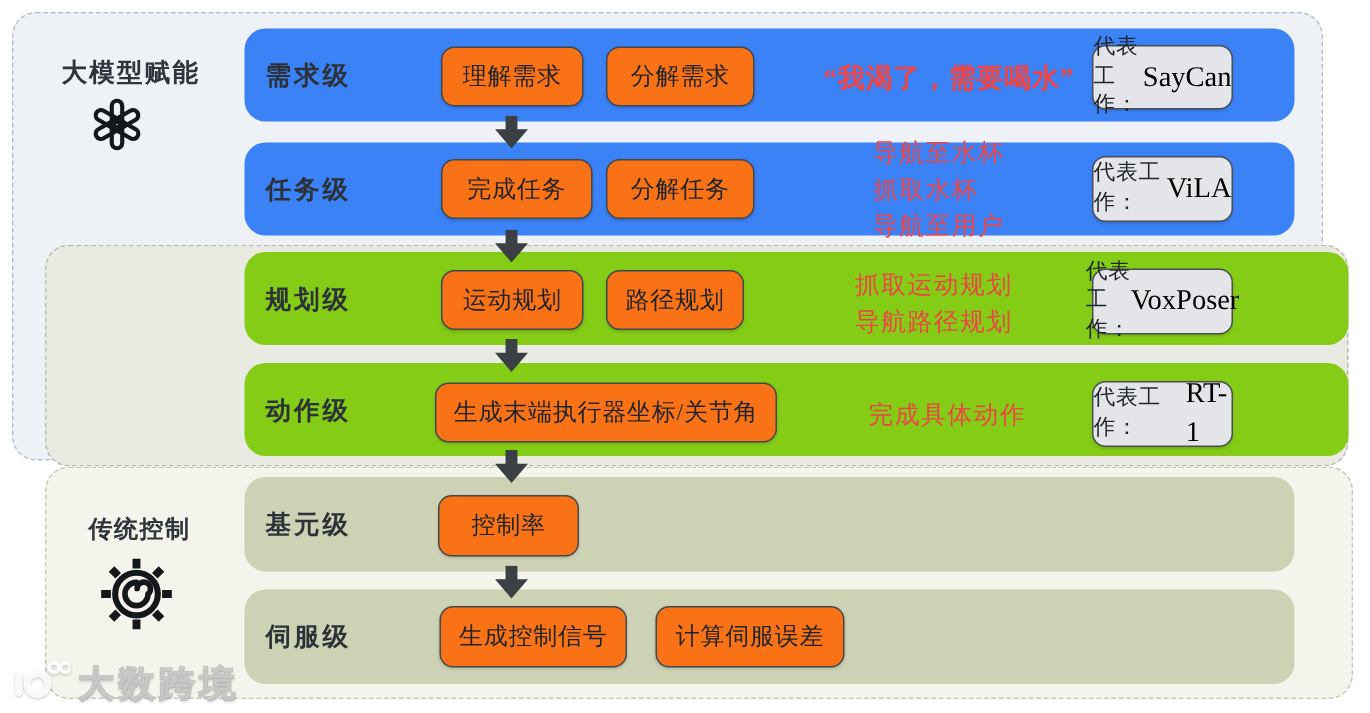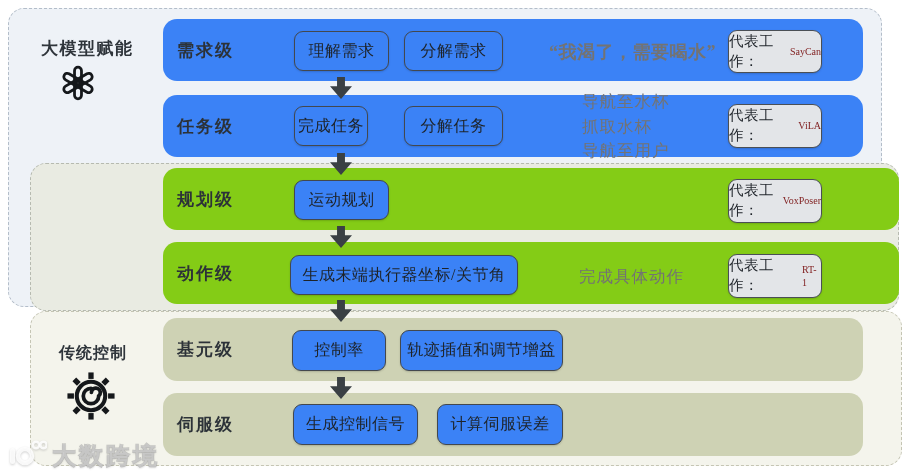--- a/index.html
+++ b/index.html
@@ -19,56 +19,56 @@
   .bar-blue{background:#3b82f6;}
   .bar-teal{background:#84cc16;padding-left:36px;}
   .bar-olive{background:#ced2b4;}
   .row-label{
     position:absolute;left:14px;top:0;bottom:0;display:flex;align-items:center;
     font-size:17px;font-weight:600;letter-spacing:2px;color:#2c3238;
   }
   
   .wbox{
     position:absolute;box-sizing:border-box;z-index:5;
-    background:#3b82f6;border:1.4px solid #43484e;border-radius:9px;
+    background:#f97316;border:1.4px solid #43484e;border-radius:9px;
     display:flex;align-items:center;justify-content:center;
     font-size:16px;letter-spacing:.5px;color:#1e2328;
     box-shadow:0 1px 2px rgba(0,0,0,.16);
   }
   
   .badge{
     position:absolute;left:728px;width:94px;height:44px;box-sizing:border-box;z-index:5;
     background:#e3e5e8;border:1.3px solid #4a4f55;border-radius:9px;
     display:flex;flex-direction:row;align-items:center;justify-content:center;
     line-height:1.35;box-shadow:0 1px 2px rgba(0,0,0,.15);
   }
   .badge-title{font-size:14.5px;color:#1f242a;letter-spacing:.5px;}
-  .badge-name{font-size:10px;color:#7f1d1d;}
+  .badge-name{font-size:19px;color:#000000;}
   
   .desc{
-    position:absolute;z-index:5;font-size:16.5px;letter-spacing:1px;color:#737373;
+    position:absolute;z-index:5;font-size:16.5px;letter-spacing:1px;color:#ef4444;
     white-space:pre-line;
   }
   .desc-quote{font-size:18px;font-weight:600;letter-spacing:.5px;}
   
   .arrow{
     position:absolute;left:330px;width:22px;height:22px;z-index:6;background:#3a4044;
     clip-path:polygon(32% 0,68% 0,68% 42%,100% 42%,50% 100%,0 42%,32% 42%);
   }
   
   .section-label{position:absolute;z-index:5;font-weight:700;color:#2f353b;}
   .label-llm{left:41px;top:37px;font-size:17px;letter-spacing:1.5px;}
   .label-trad{left:59px;top:343px;font-size:16px;letter-spacing:1px;text-align:right;}
   .section-icon{position:absolute;z-index:5;}
   .icon-openai{left:59px;top:64px;}
   .icon-gear{left:65px;top:370px;}
   
   .watermark{
     position:absolute;left:7px;top:439px;z-index:10;display:flex;align-items:center;gap:5px;
-    font-family:Liberation Mono, monospace;
+    font-family:Liberation Serif, serif;
   }
   .watermark-text{
     font-size:24px;font-weight:bold;letter-spacing:3px;
     color:rgba(255,255,255,.82);
     -webkit-text-stroke:1px rgba(140,140,140,.45);
     text-shadow:0 1px 2px rgba(120,120,120,.35);
   }
   .watermark-logo{filter:drop-shadow(0 1px 1px rgba(120,120,120,.4));}
 </style>
 </head>
@@ -129,37 +129,39 @@
   <div class="bar bar-olive" style="top:318px;height:63px">
     <span class="row-label">基元级</span>
   </div>
   <div class="bar bar-olive" style="top:393px;height:63px">
     <span class="row-label">伺服级</span>
   </div>
 
   <div class="wbox" style="left:294px;top:31px;width:95px;height:40px">理解需求</div>
   <div class="wbox" style="left:404px;top:31px;width:99px;height:40px">分解需求</div>
 
-  <div class="wbox" style="left:294px;top:106px;width:74px;height:40px">完成任务</div>
+  <div class="wbox" style="left:294px;top:106px;width:101px;height:40px">完成任务</div>
   <div class="wbox" style="left:404px;top:106px;width:99px;height:40px">分解任务</div>
 
   <div class="wbox" style="left:294px;top:180px;width:95px;height:40px">运动规划</div>
+  <div class="wbox" style="left:404px;top:180px;width:92px;height:40px">路径规划</div>
 
   <div class="wbox" style="left:290px;top:255px;width:228px;height:40px">生成末端执行器坐标/关节角</div>
 
   <div class="wbox" style="left:292px;top:330px;width:94px;height:41px">控制率</div>
-  <div class="wbox" style="left:400px;top:330px;width:163px;height:41px">轨迹插值和调节增益</div>
 
   <div class="wbox" style="left:293px;top:404px;width:125px;height:41px">生成控制信号</div>
   <div class="wbox" style="left:437px;top:404px;width:126px;height:41px">计算伺服误差</div>
 
   <div class="desc desc-quote" style="left:545px;top:40px;width:175px;text-align:center">“我渴了，需要喝水”</div>
   <div class="desc" style="left:582px;top:90px;line-height:24.5px">导航至水杯
 抓取水杯
 导航至用户</div>
+  <div class="desc" style="left:570px;top:177px;line-height:25px">抓取运动规划
+导航路径规划</div>
   <div class="desc" style="left:579px;top:266px">完成具体动作</div>
 
   <div class="badge" style="top:30px;height:43px">
     <span class="badge-title">代表工作：</span>
     <span class="badge-name">SayCan</span>
   </div>
   <div class="badge" style="top:104px">
     <span class="badge-title">代表工作：</span>
     <span class="badge-name">ViLA</span>
   </div>

